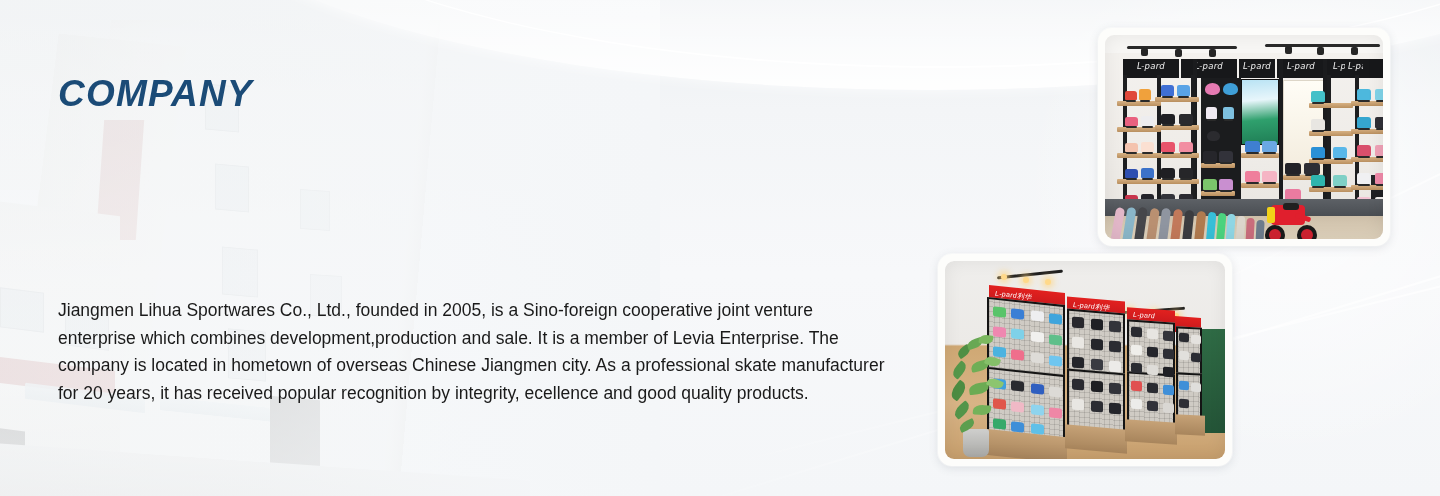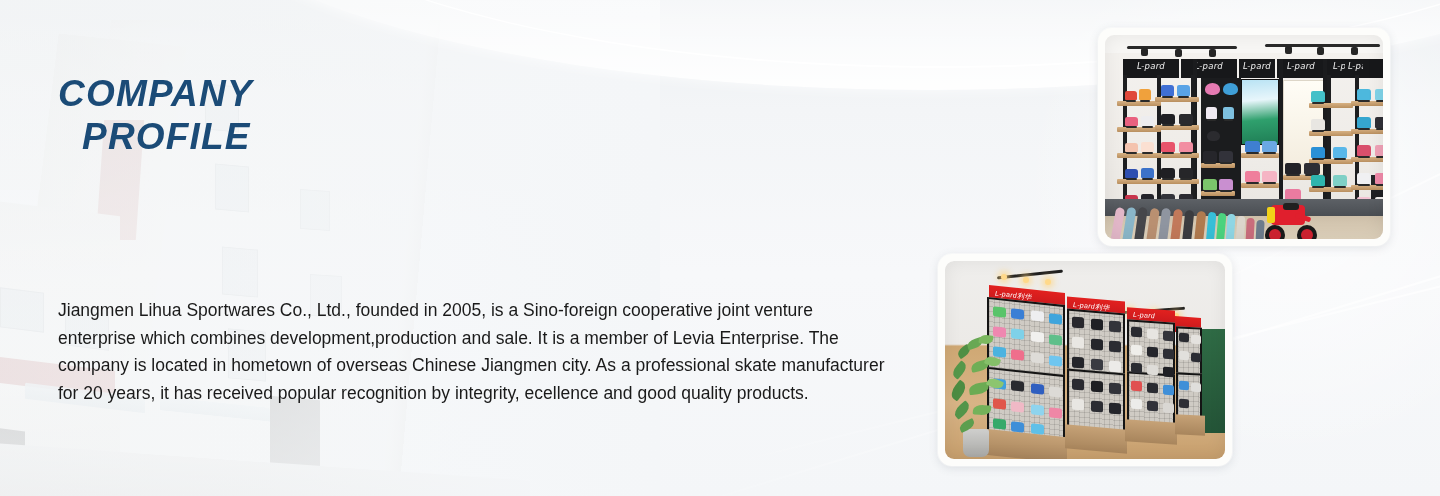--- a/index.html
+++ b/index.html
@@ -272,21 +272,20 @@
   <div class="swoosh swoosh-top"></div>
   <div class="swoosh swoosh-top2"></div>
   <div class="swoosh line-a"></div>
   <div class="swoosh line-b"></div>
   <div class="swoosh line-c"></div>
 
   <div class="content">
 
     <div class="title-en">
       <span>COMPANY</span>
-      <span class="l2">PROFILE</span>
     </div>
 
 
 
     <p class="para-en">Jiangmen Lihua Sportwares Co., Ltd., founded in 2005, is a Sino-foreign cooperative joint venture enterprise which combines development,production and sale. It is a member of Levia Enterprise. The company is located in hometown of overseas Chinese Jiangmen city. As a professional skate manufacturer for 20 years, it has received popular recognition by integrity, ecellence and good quality products.</p>
   </div>
 
   <div class="photo-frame photo-1">
     <div class="photo-inner sr1">
       <div class="ceiling"></div>

